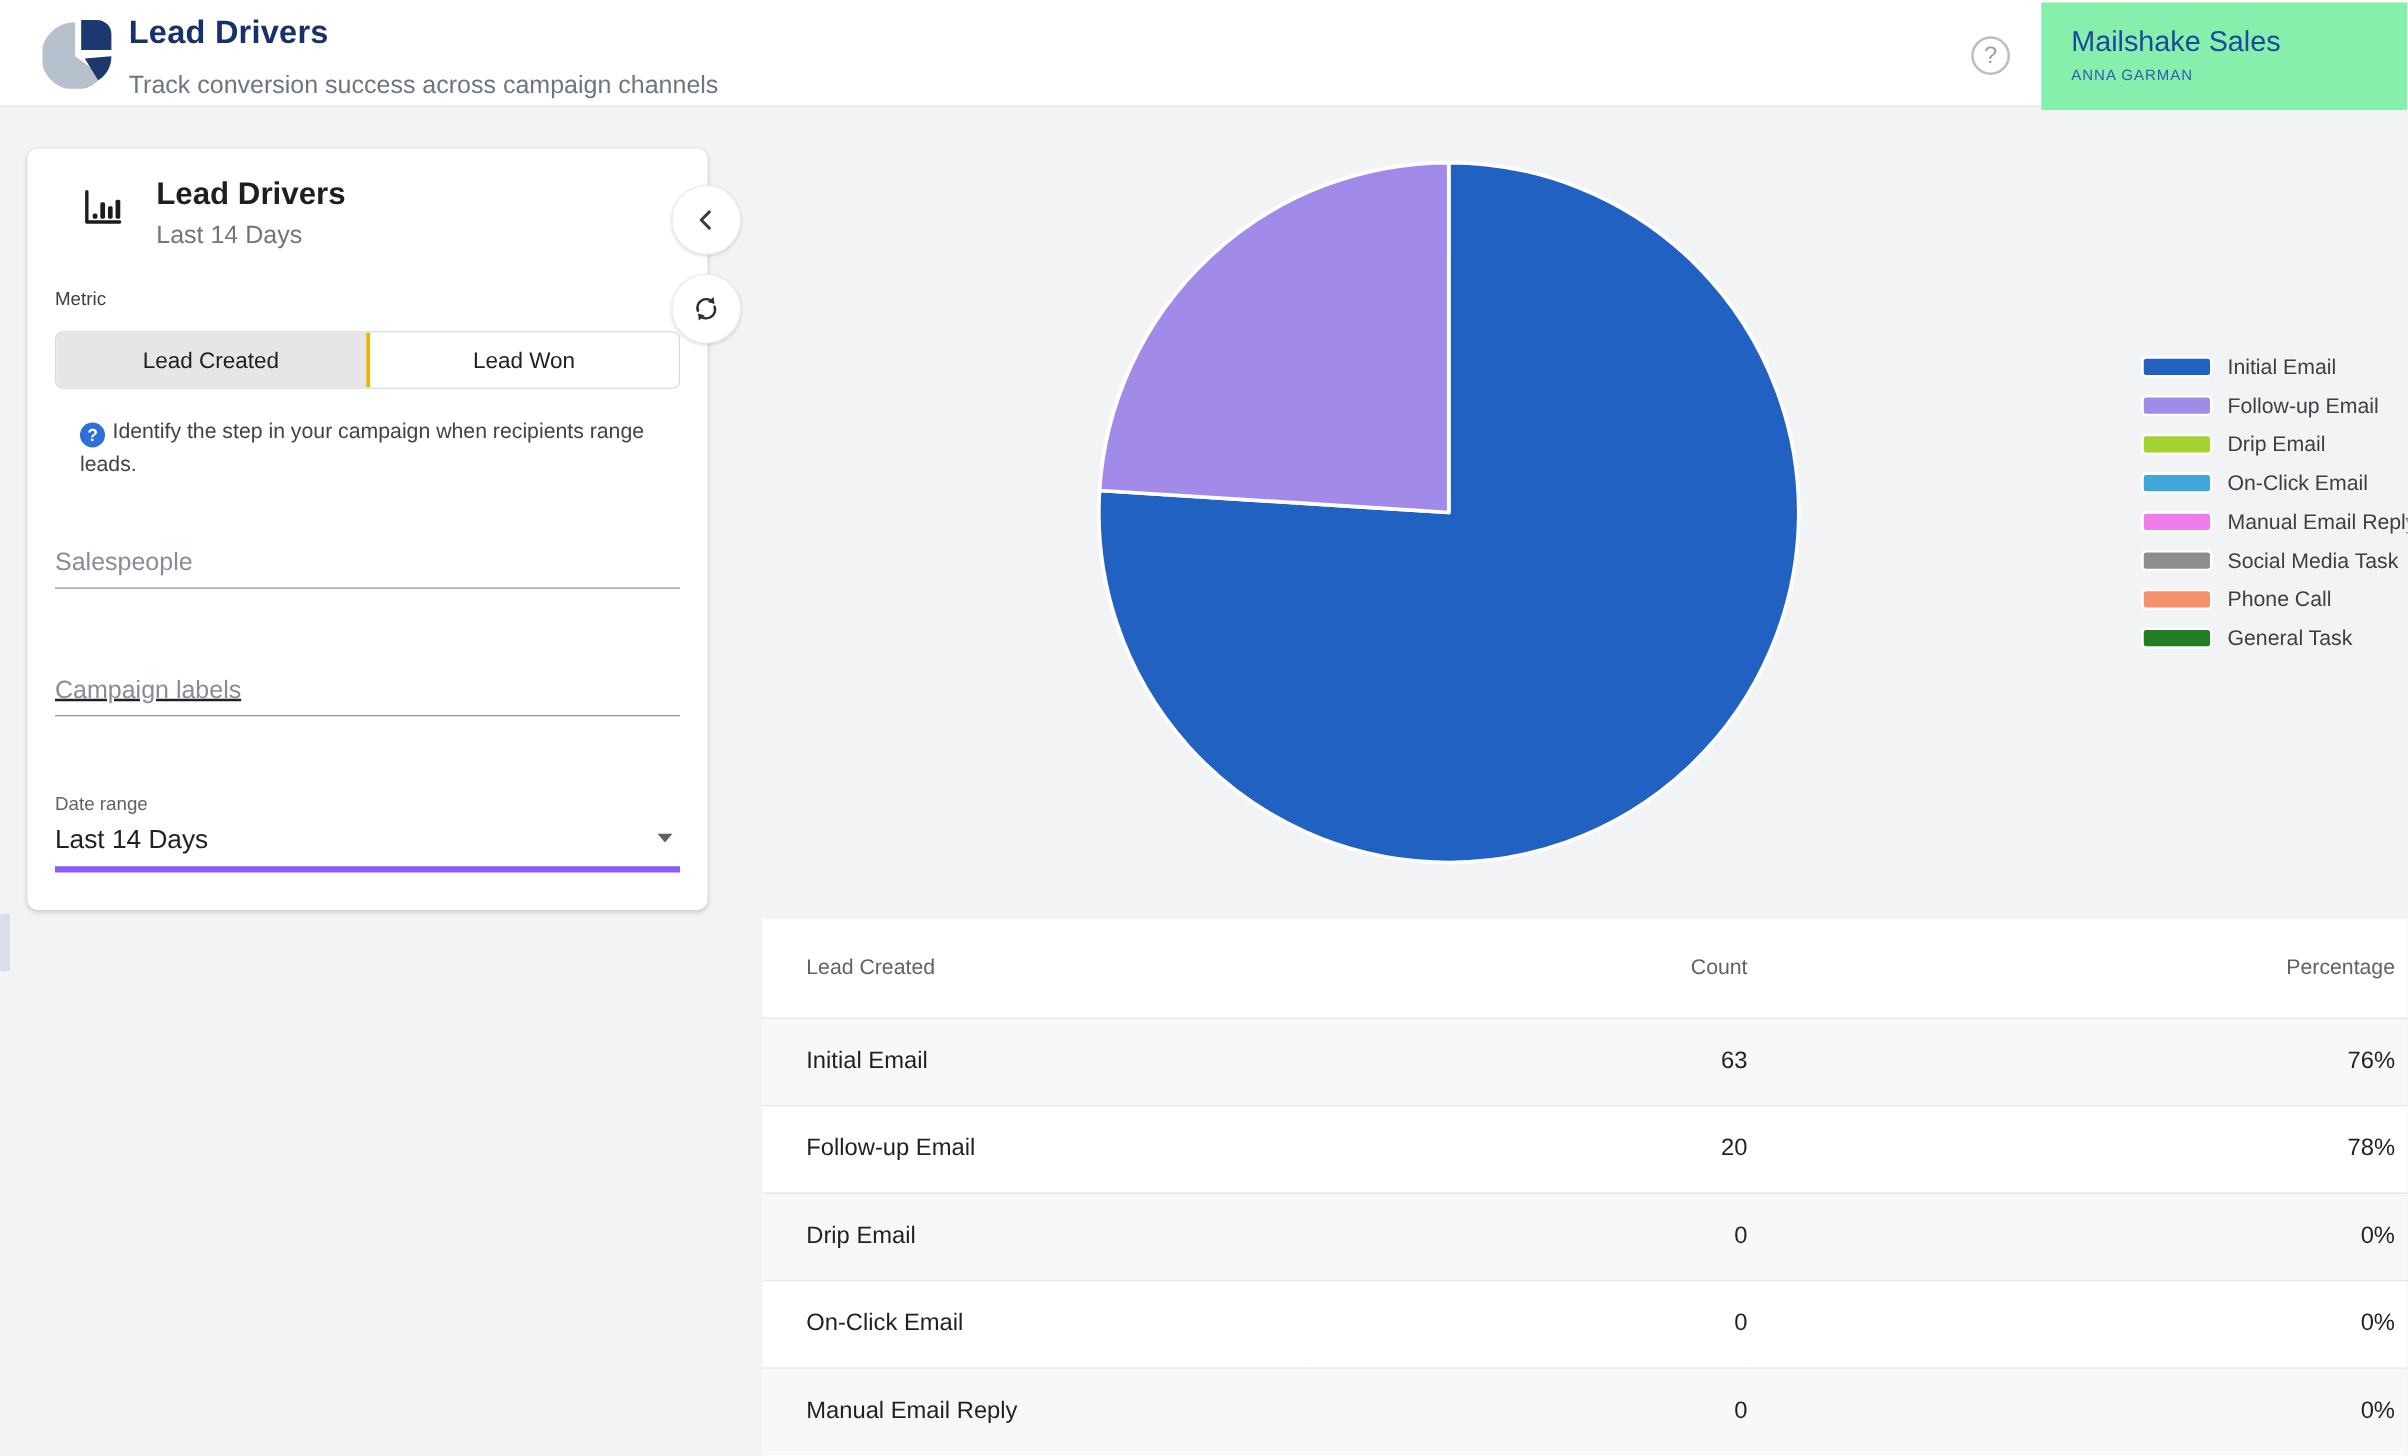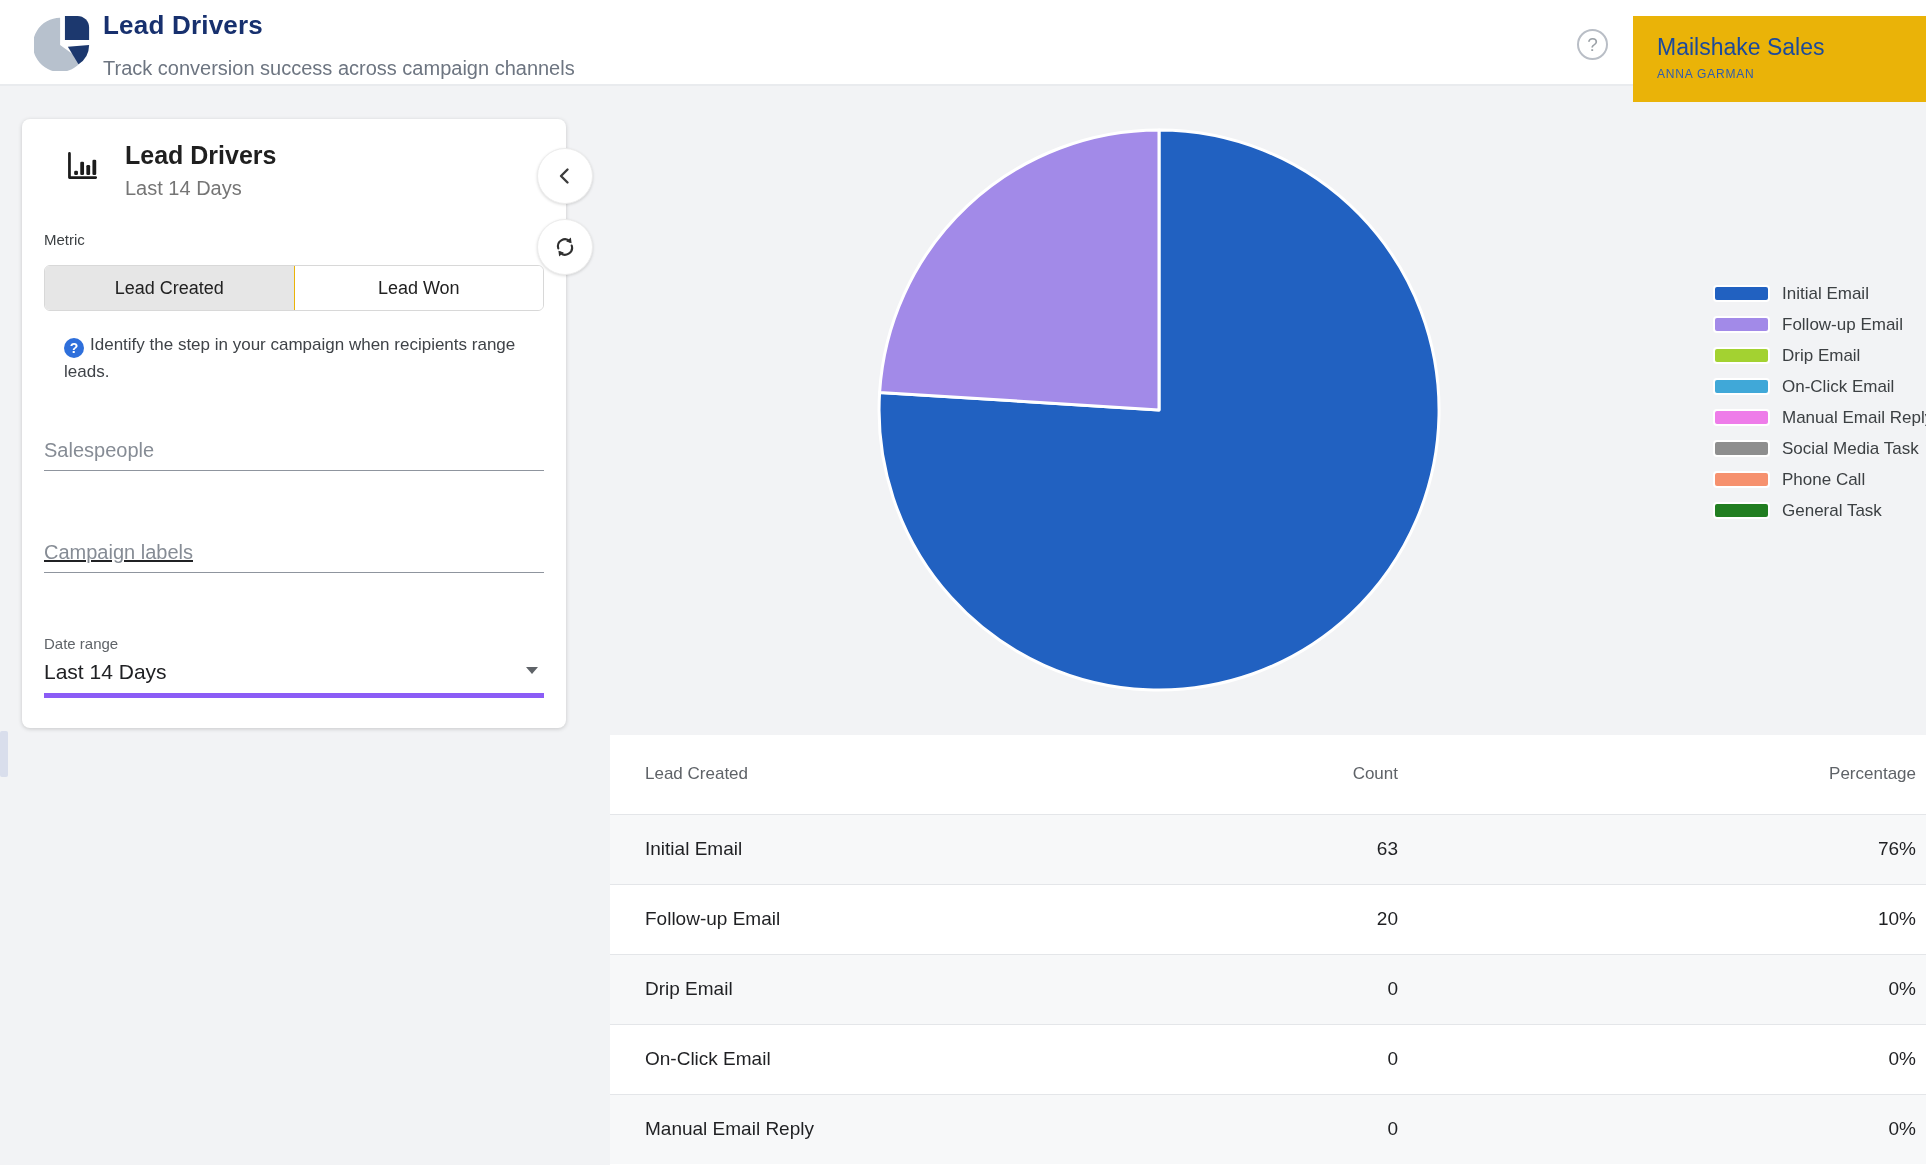--- a/index.html
+++ b/index.html
@@ -6,34 +6,34 @@
   html,body { width:1926px; height:1165px; overflow:hidden; }
   body { font-family:"Liberation Sans", sans-serif; background:#f2f3f5; position:relative; color:#202124; }
 
   
   .app-header { position:absolute; left:0; top:0; width:1926px; height:86px; background:#fff; border-bottom:2px solid #e9ebee; z-index:5; }
   .logo { position:absolute; left:34px; top:13px; width:58px; height:58px; }
   .header-titles { position:absolute; left:103px; top:10px; }
   .header-title { font-size:26px; font-weight:bold; color:#17306e; letter-spacing:0.2px; }
   .header-subtitle { font-size:20px; color:#6d7581; margin-top:16px; }
   .help-circle { position:absolute; left:1577px; top:29px; width:31px; height:31px; border:2px solid #b9bec6; border-radius:50%; color:#9aa0a6; font-size:19px; text-align:center; line-height:27px; cursor:pointer; background:#fff; }
-  .account { position:absolute; left:1633px; top:16px; width:293px; height:86px; background:#eab308; padding:18px 0 0 24px; cursor:pointer; }
+  .account { position:absolute; left:1633px; top:2px; width:293px; height:86px; background:#86efac; padding:18px 0 0 24px; cursor:pointer; }
   .account-name { font-size:23px; color:#1b4a9c; font-weight:500; }
   .account-user { font-size:12px; color:#2e5cb0; font-weight:500; letter-spacing:0.8px; margin-top:6px; }
 
   
   .filter-card { position:absolute; left:22px; top:119px; width:544px; height:609px; background:#fff; border-radius:8px; box-shadow:0 1px 4px rgba(0,0,0,0.18); z-index:2; }
   .card-icon { position:absolute; left:38px; top:26px; width:42px; height:42px; }
   .card-title { position:absolute; left:103px; top:22px; font-size:25px; font-weight:bold; color:#1f1f1f; }
   .card-subtitle { position:absolute; left:103px; top:58px; font-size:20px; color:#757575; }
   .metric-label { position:absolute; left:22px; top:112px; font-size:15px; color:#3c4043; }
   .toggle { position:absolute; left:22px; top:146px; width:500px; height:46px; border:1px solid #d8d8d8; border-radius:6px; display:flex; overflow:hidden; background:#fff; }
   .toggle-btn { flex:1; font-size:18px; color:#212121; border:none; background:#fff; cursor:pointer; font-family:inherit; }
   .toggle-btn.selected { background:#e6e6e6; }
-  .toggle-btn + .toggle-btn { border-left:1px solid #eab308; }
+  .toggle-btn + .toggle-btn { border-left:3px solid #eab308; }
   .help-row { position:absolute; left:42px; top:212px; width:460px; font-size:17px; color:#3f4348; line-height:27px; }
   .info-icon { display:inline-block; width:20px; height:20px; border-radius:50%; background:#2e6fdb; color:#fff; font-size:14px; font-weight:bold; text-align:center; line-height:20px; margin-right:6px; vertical-align:-3px; }
   .help-text { display:inline; }
   .line-input { position:absolute; left:22px; width:500px; height:40px; border:none; border-bottom:1px solid #8f959e; font-size:20px; font-family:inherit; color:#202124; background:transparent; outline:none; }
   .line-input::placeholder { color:#868c95; opacity:1; }
   .input-salespeople { top:312px; }
   .input-campaign { top:414px;text-decoration:underline; }
   .date-field { position:absolute; left:22px; top:516px; width:500px; height:63px; border-bottom:5px solid #8b5cf6; cursor:pointer; }
   .date-label { font-size:15px; color:#5f6368; }
   .date-value { font-size:21px; color:#202124; margin-top:8px; }
@@ -184,21 +184,21 @@
     </thead>
     <tbody>
         <tr class="alt">
           <td>Initial Email</td>
           <td>63</td>
           <td>76%</td>
         </tr>
         <tr>
           <td>Follow-up Email</td>
           <td>20</td>
-          <td>10%</td>
+          <td>78%</td>
         </tr>
         <tr class="alt">
           <td>Drip Email</td>
           <td>0</td>
           <td>0%</td>
         </tr>
         <tr>
           <td>On-Click Email</td>
           <td>0</td>
           <td>0%</td>

